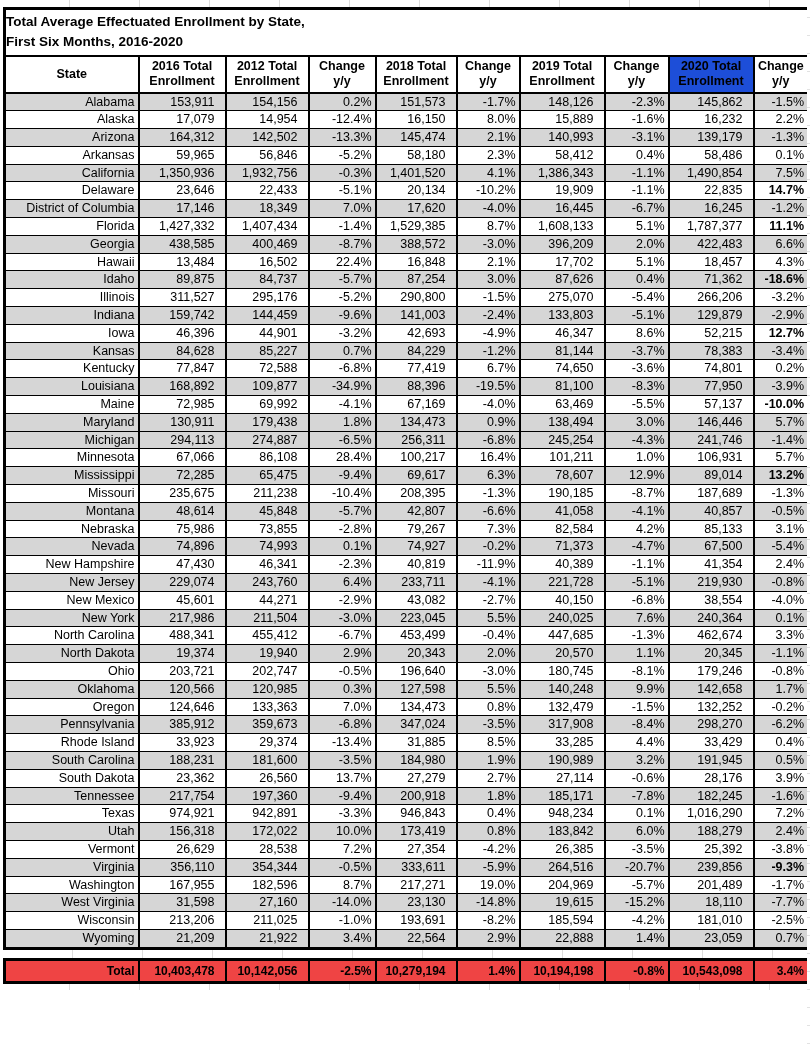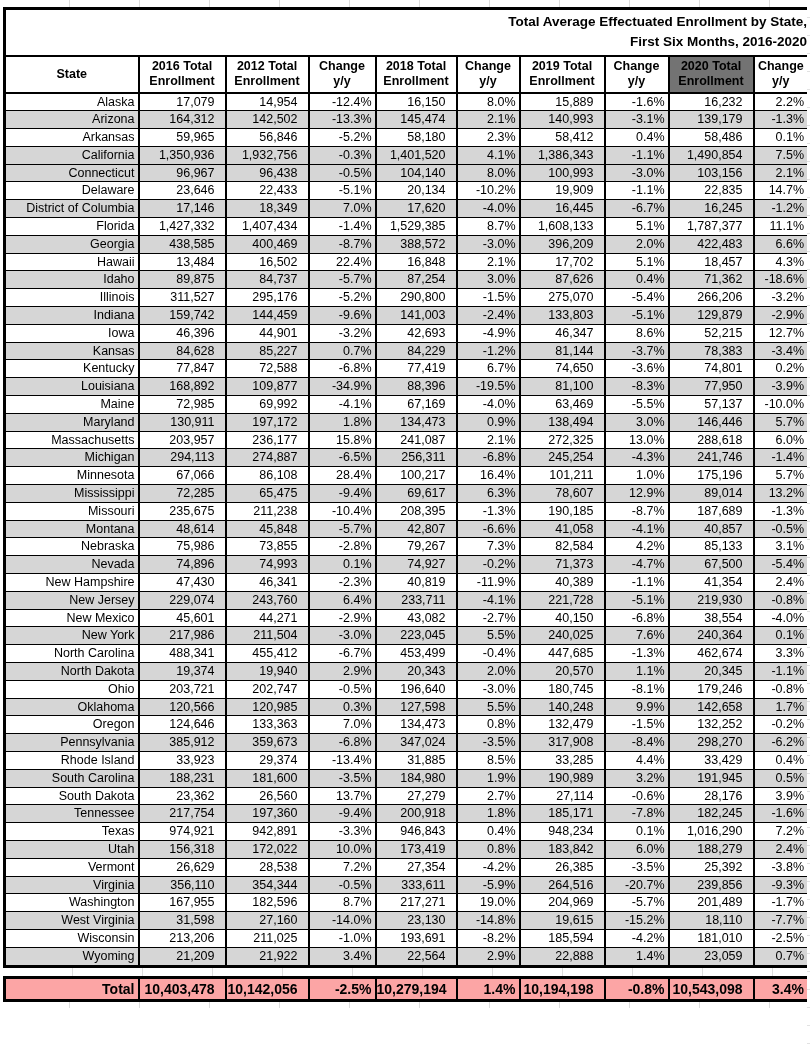--- a/index.html
+++ b/index.html
@@ -23,68 +23,68 @@
   table {
     border-collapse: collapse;
     table-layout: fixed;
     width: 804px;
     margin-left: 3px;
   }
   #main-table { border: 3px solid #000; }
   #total-table { border: 3px solid #000; }
   #title-cell {
     height: 47px;
-    text-align: right;
+    text-align: left;
     vertical-align: middle;
     font-weight: bold;
     font-size: 13.5px;
     line-height: 1.5;
     border-bottom: 2.5px solid #000;
     background: #ffffff;
   }
   th {
     font-size: 12.5px;
     font-weight: bold;
     text-align: center;
     vertical-align: middle;
     height: 37px;
     line-height: 1.18;
     padding: 0 1px;
     border: 2px solid #000;
     border-bottom: 2.5px solid #000;
     background: #ffffff;
   }
-  th.hl { background: #737373; }
+  th.hl { background: #1d4ed8; }
   tbody td {
     font-size: 12.5px;
     height: 16.8px;
     line-height: 16.8px;
     white-space: nowrap;
     overflow: hidden;
     vertical-align: middle;
     border: 1px solid #000;
     border-left-width: 2px;
     border-right-width: 2px;
     background: #ffffff;
   }
   tr.stripe td { background: #d6d6d6; }
   td.state { text-align: right; padding-right: 3px; }
   td.num   { text-align: right; padding-right: 10px; }
   td.pct   { text-align: right; padding-right: 3px; }
-  td.b     { font-weight: normal; }
+  td.b     { font-weight: bold; }
   #total-table td {
-    font-size: 14px;
+    font-size: 12px;
     font-weight: bold;
     height: 20px;
     line-height: 20px;
     white-space: nowrap;
     overflow: hidden;
     vertical-align: middle;
     border: 2px solid #000;
-    background: #fca5a5;
+    background: #ef4444;
   }
 </style>
 </head>
 <body>
 
 <div id="strip-top" class="gridstrip"></div>
 
 <table id="main-table">
   <colgroup>
     <col style="width:134px">
@@ -112,20 +112,32 @@
       <th>Change y/y</th>
       <th>2018 Total Enrollment</th>
       <th>Change y/y</th>
       <th>2019 Total Enrollment</th>
       <th>Change y/y</th>
       <th class="hl">2020 Total Enrollment</th>
       <th>Change y/y</th>
     </tr>
   </thead>
   <tbody>
+      <tr class="stripe">
+        <td class="state">Alabama</td>
+        <td class="num">153,911</td>
+        <td class="num">154,156</td>
+        <td class="pct">0.2%</td>
+        <td class="num">151,573</td>
+        <td class="pct">-1.7%</td>
+        <td class="num">148,126</td>
+        <td class="pct">-2.3%</td>
+        <td class="num">145,862</td>
+        <td class="pct">-1.5%</td>
+      </tr>
       <tr>
         <td class="state">Alaska</td>
         <td class="num">17,079</td>
         <td class="num">14,954</td>
         <td class="pct">-12.4%</td>
         <td class="num">16,150</td>
         <td class="pct">8.0%</td>
         <td class="num">15,889</td>
         <td class="pct">-1.6%</td>
         <td class="num">16,232</td>
@@ -160,32 +172,20 @@
         <td class="num">1,350,936</td>
         <td class="num">1,932,756</td>
         <td class="pct">-0.3%</td>
         <td class="num">1,401,520</td>
         <td class="pct">4.1%</td>
         <td class="num">1,386,343</td>
         <td class="pct">-1.1%</td>
         <td class="num">1,490,854</td>
         <td class="pct">7.5%</td>
       </tr>
-      <tr class="stripe">
-        <td class="state">Connecticut</td>
-        <td class="num">96,967</td>
-        <td class="num">96,438</td>
-        <td class="pct">-0.5%</td>
-        <td class="num">104,140</td>
-        <td class="pct">8.0%</td>
-        <td class="num">100,993</td>
-        <td class="pct">-3.0%</td>
-        <td class="num">103,156</td>
-        <td class="pct">2.1%</td>
-      </tr>
       <tr>
         <td class="state">Delaware</td>
         <td class="num">23,646</td>
         <td class="num">22,433</td>
         <td class="pct">-5.1%</td>
         <td class="num">20,134</td>
         <td class="pct">-10.2%</td>
         <td class="num">19,909</td>
         <td class="pct">-1.1%</td>
         <td class="num">22,835</td>
@@ -331,40 +331,28 @@
         <td class="num">67,169</td>
         <td class="pct">-4.0%</td>
         <td class="num">63,469</td>
         <td class="pct">-5.5%</td>
         <td class="num">57,137</td>
         <td class="pct b">-10.0%</td>
       </tr>
       <tr class="stripe">
         <td class="state">Maryland</td>
         <td class="num">130,911</td>
-        <td class="num">197,172</td>
+        <td class="num">179,438</td>
         <td class="pct">1.8%</td>
         <td class="num">134,473</td>
         <td class="pct">0.9%</td>
         <td class="num">138,494</td>
         <td class="pct">3.0%</td>
         <td class="num">146,446</td>
         <td class="pct">5.7%</td>
-      </tr>
-      <tr>
-        <td class="state">Massachusetts</td>
-        <td class="num">203,957</td>
-        <td class="num">236,177</td>
-        <td class="pct">15.8%</td>
-        <td class="num">241,087</td>
-        <td class="pct">2.1%</td>
-        <td class="num">272,325</td>
-        <td class="pct">13.0%</td>
-        <td class="num">288,618</td>
-        <td class="pct">6.0%</td>
       </tr>
       <tr class="stripe">
         <td class="state">Michigan</td>
         <td class="num">294,113</td>
         <td class="num">274,887</td>
         <td class="pct">-6.5%</td>
         <td class="num">256,311</td>
         <td class="pct">-6.8%</td>
         <td class="num">245,254</td>
         <td class="pct">-4.3%</td>
@@ -373,21 +361,21 @@
       </tr>
       <tr>
         <td class="state">Minnesota</td>
         <td class="num">67,066</td>
         <td class="num">86,108</td>
         <td class="pct">28.4%</td>
         <td class="num">100,217</td>
         <td class="pct">16.4%</td>
         <td class="num">101,211</td>
         <td class="pct">1.0%</td>
-        <td class="num">175,196</td>
+        <td class="num">106,931</td>
         <td class="pct">5.7%</td>
       </tr>
       <tr class="stripe">
         <td class="state">Mississippi</td>
         <td class="num">72,285</td>
         <td class="num">65,475</td>
         <td class="pct">-9.4%</td>
         <td class="num">69,617</td>
         <td class="pct">6.3%</td>
         <td class="num">78,607</td>

